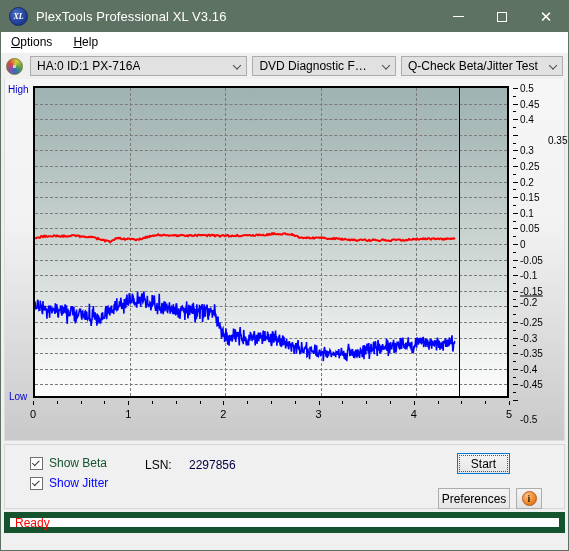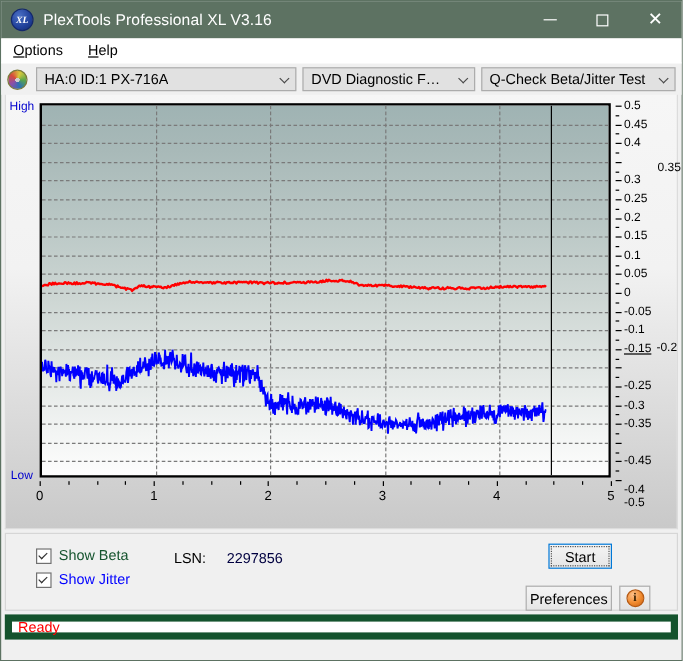--- a/index.html
+++ b/index.html
@@ -256,29 +256,29 @@
         <div class="ylab" style="top: 149.4px;">0.05</div>
         <div class="ytick" style="top: 149.4px;"></div>
         <div class="ylab" style="top: 165px;">0</div>
         <div class="ytick" style="top: 165px;"></div>
         <div class="ylab" style="top: 180.6px;">-0.05</div>
         <div class="ytick" style="top: 180.6px;"></div>
         <div class="ylab" style="top: 196.2px;">-0.1</div>
         <div class="ytick" style="top: 196.2px;"></div>
         <div class="ylab" style="top: 211.8px; text-decoration: underline;">-0.15</div>
         <div class="ytick" style="top: 211.8px;"></div>
-        <div class="ylab" style="top: 211px; margin-left: 27px;">-0.2</div>
+        <div class="ylab" style="top: 223px;">-0.2</div>
         <div class="ytick" style="top: 227.4px;"></div>
         <div class="ylab" style="top: 243px;">-0.25</div>
         <div class="ytick" style="top: 243px;"></div>
         <div class="ylab" style="top: 258.6px;">-0.3</div>
         <div class="ytick" style="top: 258.6px;"></div>
         <div class="ylab" style="top: 274.2px;">-0.35</div>
         <div class="ytick" style="top: 274.2px;"></div>
-        <div class="ylab" style="top: 289.8px; margin-top: 39px;">-0.4</div>
+        <div class="ylab" style="top: 289.8px;">-0.4</div>
         <div class="ytick" style="top: 289.8px;"></div>
         <div class="ylab" style="top: 305.4px;">-0.45</div>
         <div class="ytick" style="top: 305.4px;"></div>
         <div class="ylab" style="top: 340px;">-0.5</div>
         <div class="ytick" style="top: 321px;"></div>
         <div class="ytick" style="top: 16.8px; width: 3px;"></div>
         <div class="ytick" style="top: 32.4px; width: 3px;"></div>
         <div class="ytick" style="top: 48px; width: 3px;"></div>
         <div class="ytick" style="top: 63.6px; width: 3px;"></div>
         <div class="ytick" style="top: 79.2px; width: 3px;"></div>

